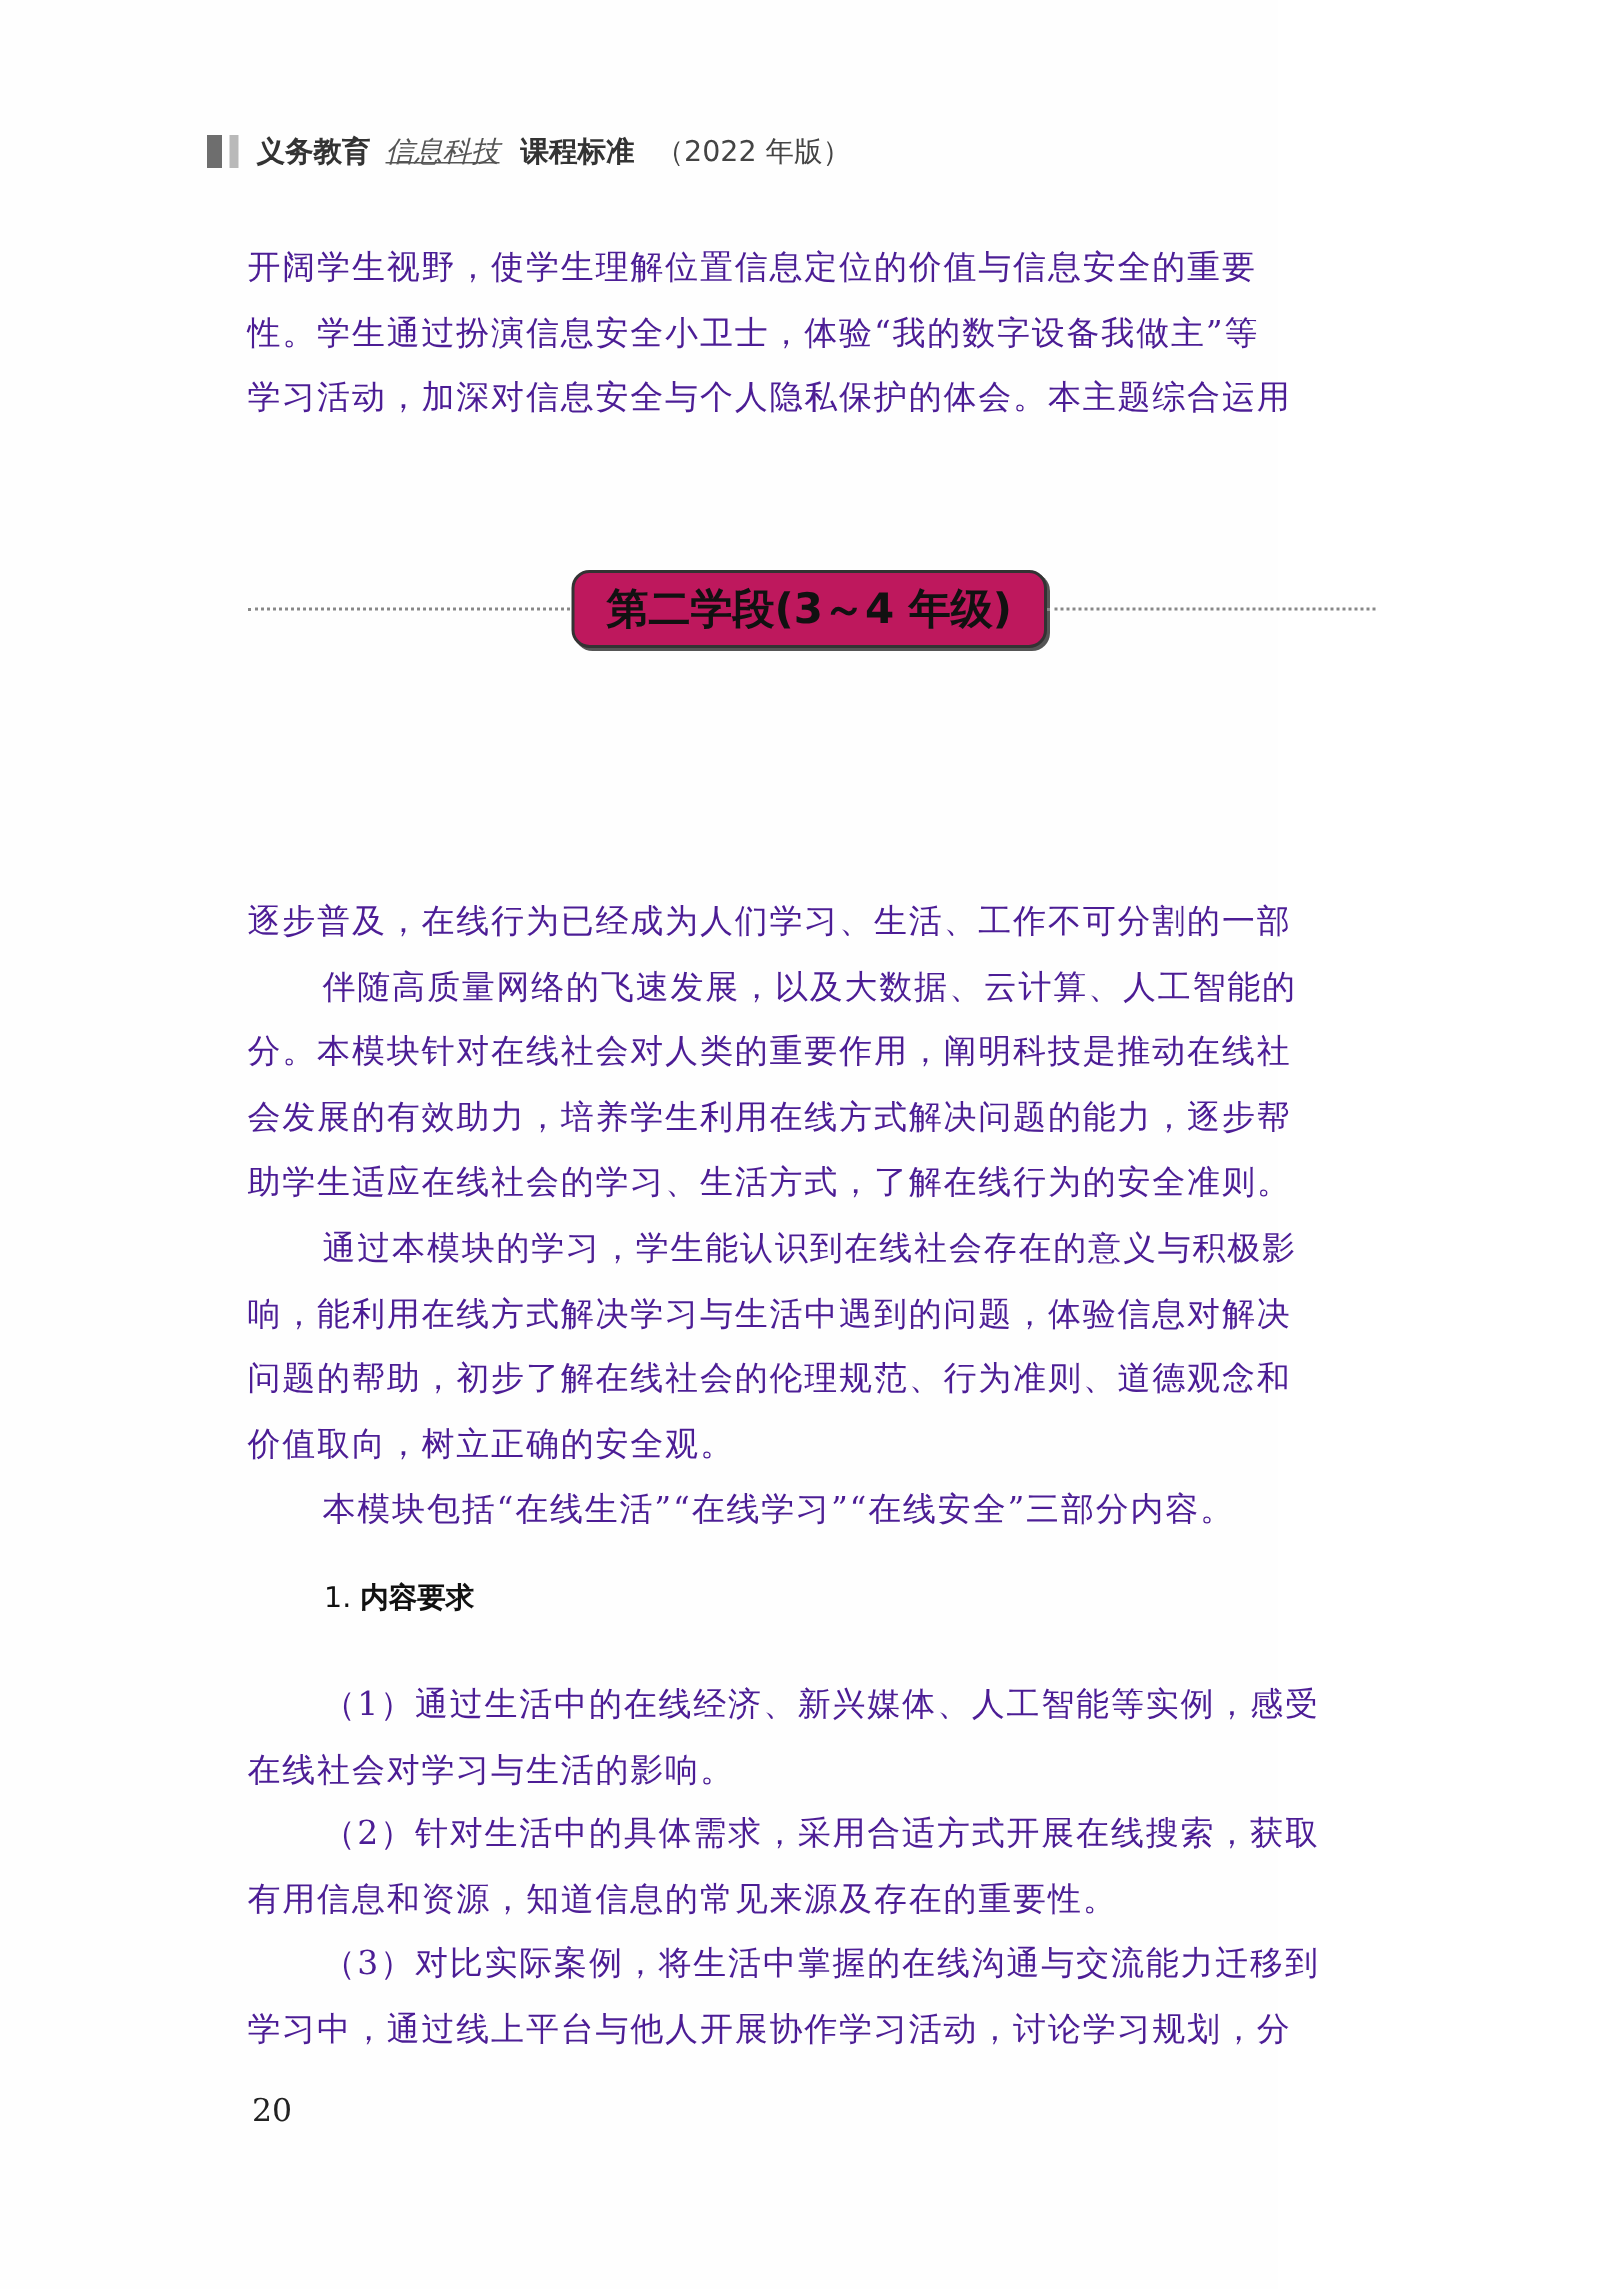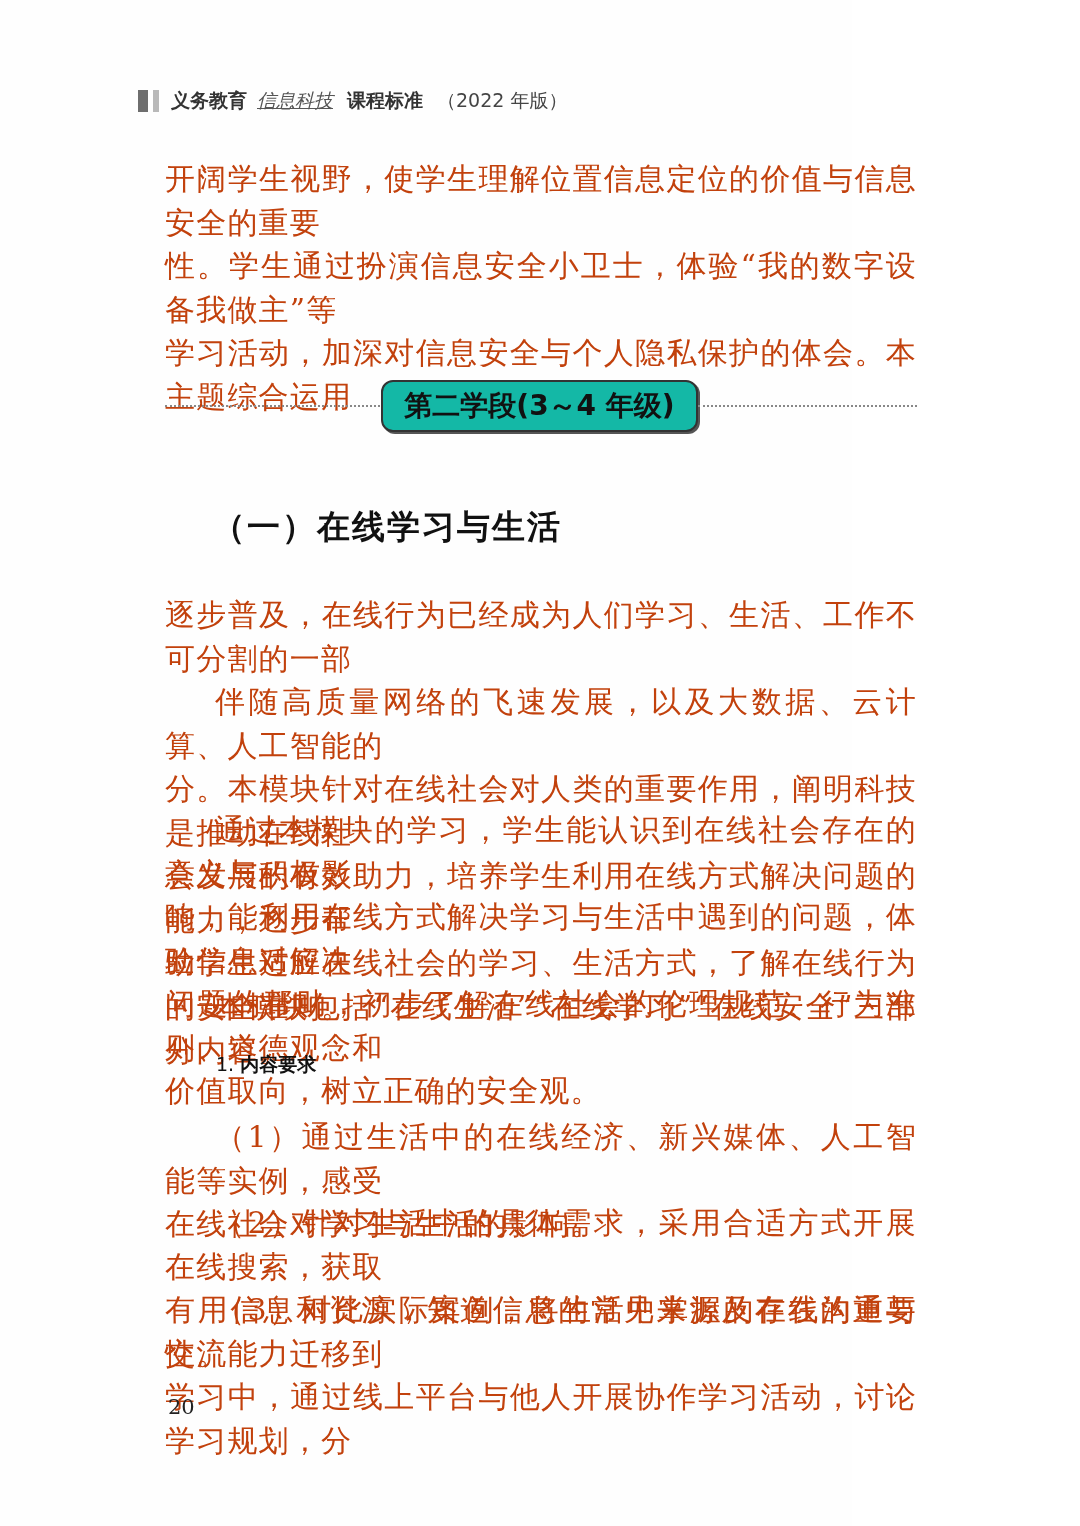--- a/index.html
+++ b/index.html
@@ -21,38 +21,38 @@
     .header-mark .bar1 { width: 10px; height: 22px; background: #6e6e6e; }
     .header-mark .bar2 { width: 6px; height: 22px; background: #b9b9b9; }
     .running-header span { font-size: 19px; color: #333; }
     .hdr-bold { font-family: "DejaVu Sans", sans-serif; font-weight: bold; }
     .hdr-italic { font-style: italic; color: #555 !important; margin-left: 10px; text-decoration: underline; }
     .hdr-std { font-family: "DejaVu Sans", sans-serif; font-weight: bold; margin-left: 14px; }
     .hdr-ed { margin-left: 14px; font-family: "DejaVu Sans", sans-serif; color: #444 !important; }
 
     .text-block { position: absolute; left: 165px; width: 752px; }
     .para {
-      font-size: 30px; line-height: 43.5px; letter-spacing: 1.2px;
-      text-align: justify; color: #c2410c;
+      font-size: 22px; line-height: 43.5px; letter-spacing: 1.2px;
+      text-align: justify; color: #4c1d95;
     }
     .indent { text-indent: 50px; }
 
     
     .band {
       position: absolute; left: 165px; top: 380px; width: 752px; height: 52px;
     }
     .band .dots {
       position: absolute; top: 25px; height: 0;
       border-top: 2px dotted #888;
     }
     .band .dots.left { left: 0; width: 215px; }
     .band .dots.right { left: 533px; width: 219px; }
     .band .pill {
       position: absolute; left: 216px; top: 0; width: 317px; height: 52px;
-      background: #14b8a6; border: 2px solid #333; border-radius: 12px;
+      background: #be185d; border: 2px solid #333; border-radius: 12px;
       box-shadow: 2px 2px 0 #555;
       display: flex; align-items: center; justify-content: center;
       font-family: "DejaVu Sans", sans-serif; font-weight: bold; font-size: 28px; color: #111;
     }
 
     .section-title {
       position: absolute; left: 212px; top: 505px;
       font-size: 33px; font-weight: bold; letter-spacing: 2px; color: #111;
       font-family: "DejaVu Serif", serif;
     }
@@ -89,31 +89,30 @@
     <div class="para">性。学生通过扮演信息安全小卫士，体验“我的数字设备我做主”等</div>
     <div class="para">学习活动，加深对信息安全与个人隐私保护的体会。本主题综合运用</div>
   </div>
 
   <div class="band">
     <div class="dots left"></div>
     <div class="pill">第二学段(3～4 年级)</div>
     <div class="dots right"></div>
   </div>
 
-  <div class="section-title">（一）在线学习与生活</div>
 
   <div class="text-block" style="top:593px;">
     <div class="para">逐步普及，在线行为已经成为人们学习、生活、工作不可分割的一部</div>
     <div class="para indent">伴随高质量网络的飞速发展，以及大数据、云计算、人工智能的</div>
     <div class="para">分。本模块针对在线社会对人类的重要作用，阐明科技是推动在线社</div>
     <div class="para">会发展的有效助力，培养学生利用在线方式解决问题的能力，逐步帮</div>
     <div class="para">助学生适应在线社会的学习、生活方式，了解在线行为的安全准则。</div>
   </div>
 
-  <div class="text-block" style="top:811px;font-family:Liberation Mono, monospace;">
+  <div class="text-block" style="top:811px;">
     <div class="para indent">通过本模块的学习，学生能认识到在线社会存在的意义与积极影</div>
     <div class="para">响，能利用在线方式解决学习与生活中遇到的问题，体验信息对解决</div>
     <div class="para">问题的帮助，初步了解在线社会的伦理规范、行为准则、道德观念和</div>
     <div class="para">价值取向，树立正确的安全观。</div>
   </div>
 
   <div class="text-block" style="top:985px;">
     <div class="para indent">本模块包括“在线生活”“在线学习”“在线安全”三部分内容。</div>
   </div>
 

